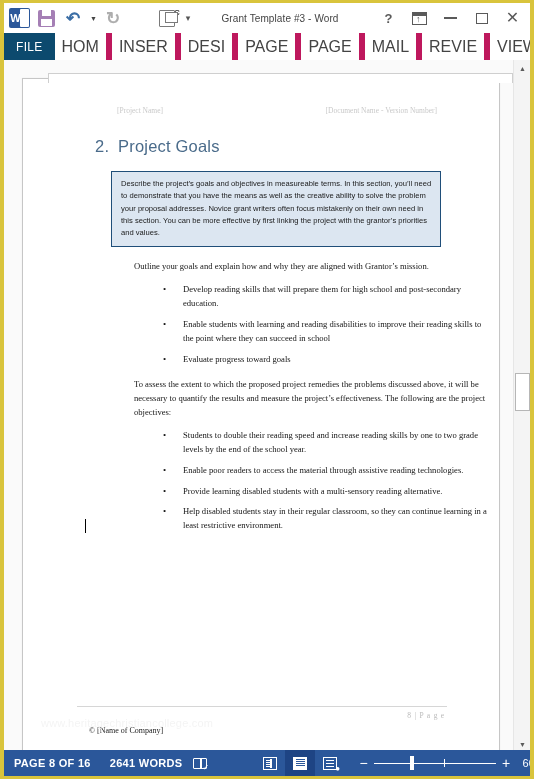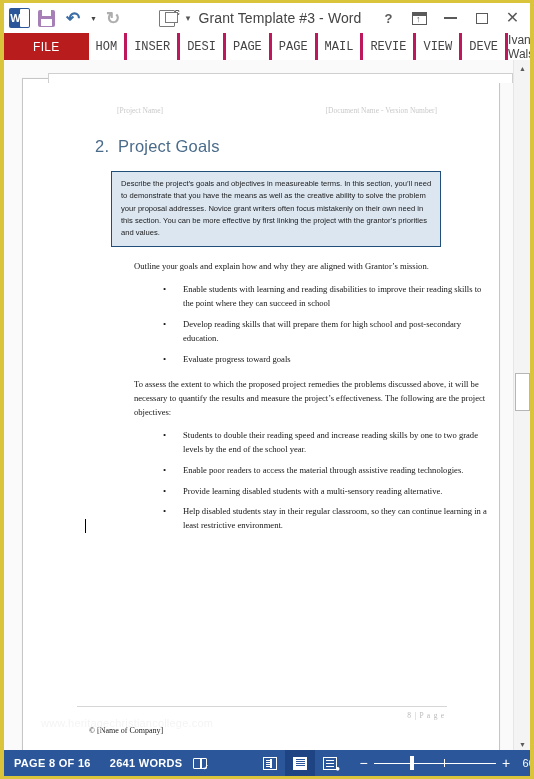--- a/index.html
+++ b/index.html
@@ -96,21 +96,21 @@
     position: absolute; right: -4px; top: 1px;
     width: 11px; height: 9px;
     background: #fff;
     border: 1.2px solid #7a7a7a;
   }
   .qat-caret { font-size: 9px; color: #555; padding: 0 4px; }
 
   .win-title {
     flex: 1;
     text-align: center;
-    font-size: 14px;
+    font-size: 10px;
     color: #444444;
     letter-spacing: 0.1px;
     padding-right: 8px;
   }
   .win-btns { display: flex; align-items: center; }
   .win-btn {
     width: 31px; height: 26px;
     display: flex; align-items: center; justify-content: center;
     color: #5a5a5a; font-size: 14px;
   }
@@ -127,35 +127,34 @@
 
   
   .tabbar {
     height: 27px;
     background: #ffffff;
     display: flex;
     align-items: stretch;
     font-size: 12px;
   }
   .tab-file {
-    background: #b91c1c;
+    background: #0c4a6e;
     color: #ffffff;
-    padding: 0 29px;
+    padding: 0 12px;
     display: flex; align-items: center;
     font-size: 12px;
     letter-spacing: 0.3px;
   }
   .tab {
     padding: 0 7px;
     display: flex; align-items: center;
     color: #444444;
-    border-right: 3px solid #be185d;
-    font-size: 12px;
+    border-right: 6px solid #be185d;
+    font-size: 16px;
     white-space: nowrap;
-    font-family: Liberation Mono, monospace;
   }
   .tab:first-of-type { border-left: 1px solid #dcdcdc; }
   .tab-spacer { flex: 1; }
   .user-name {
     display: flex; align-items: center; gap: 16px;
     color: #444444; font-size: 12px; padding-right: 4px;
   }
   .user-caret { font-size: 8px; color: #666; }
   .avatar {
     width: 25px; height: 27px;
@@ -513,22 +512,22 @@
         <h1 class="sec-title">
           <span class="num">2.</span><span>Project Goals</span>
         </h1>
 
         <div class="instr-box">Describe the project’s goals and objectives in measureable terms. In this section, you’ll need to demonstrate that you have the means as well as the creative ability to solve the problem your proposal addresses. Novice grant writers often focus mistakenly on their own need in this section. You can be more effective by first linking the project with the grantor’s priorities and values.</div>
 
 
         <p class="body-p">Outline your goals and explain how and why they are aligned with Grantor’s mission.</p>
 
         <ul class="doc-list">
+          <li>Develop reading skills that will prepare them for high school and post-secondary education.</li>
           <li>Enable students with learning and reading disabilities to improve their reading skills to the point where they can succeed in school</li>
-          <li>Develop reading skills that will prepare them for high school and post-secondary education.</li>
           <li>Evaluate progress toward goals</li>
         </ul>
 
         <p class="body-p" style="margin-top:11px">To assess the extent to which the proposed project remedies the problems discussed above, it will be necessary to quantify the results and measure the project’s effectiveness. The following are the project objectives:</p>
 
         <ul class="doc-list">
           <li>Students to double their reading speed and increase reading skills by one to two grade levels by the end of the school year.</li>
           <li>Enable poor readers to access the material through assistive reading technologies.</li>
           <li>Provide learning disabled students with a multi-sensory reading alternative.</li>
           <li>Help disabled students stay in their regular classroom, so they can continue learning in a least restrictive environment.</li>

